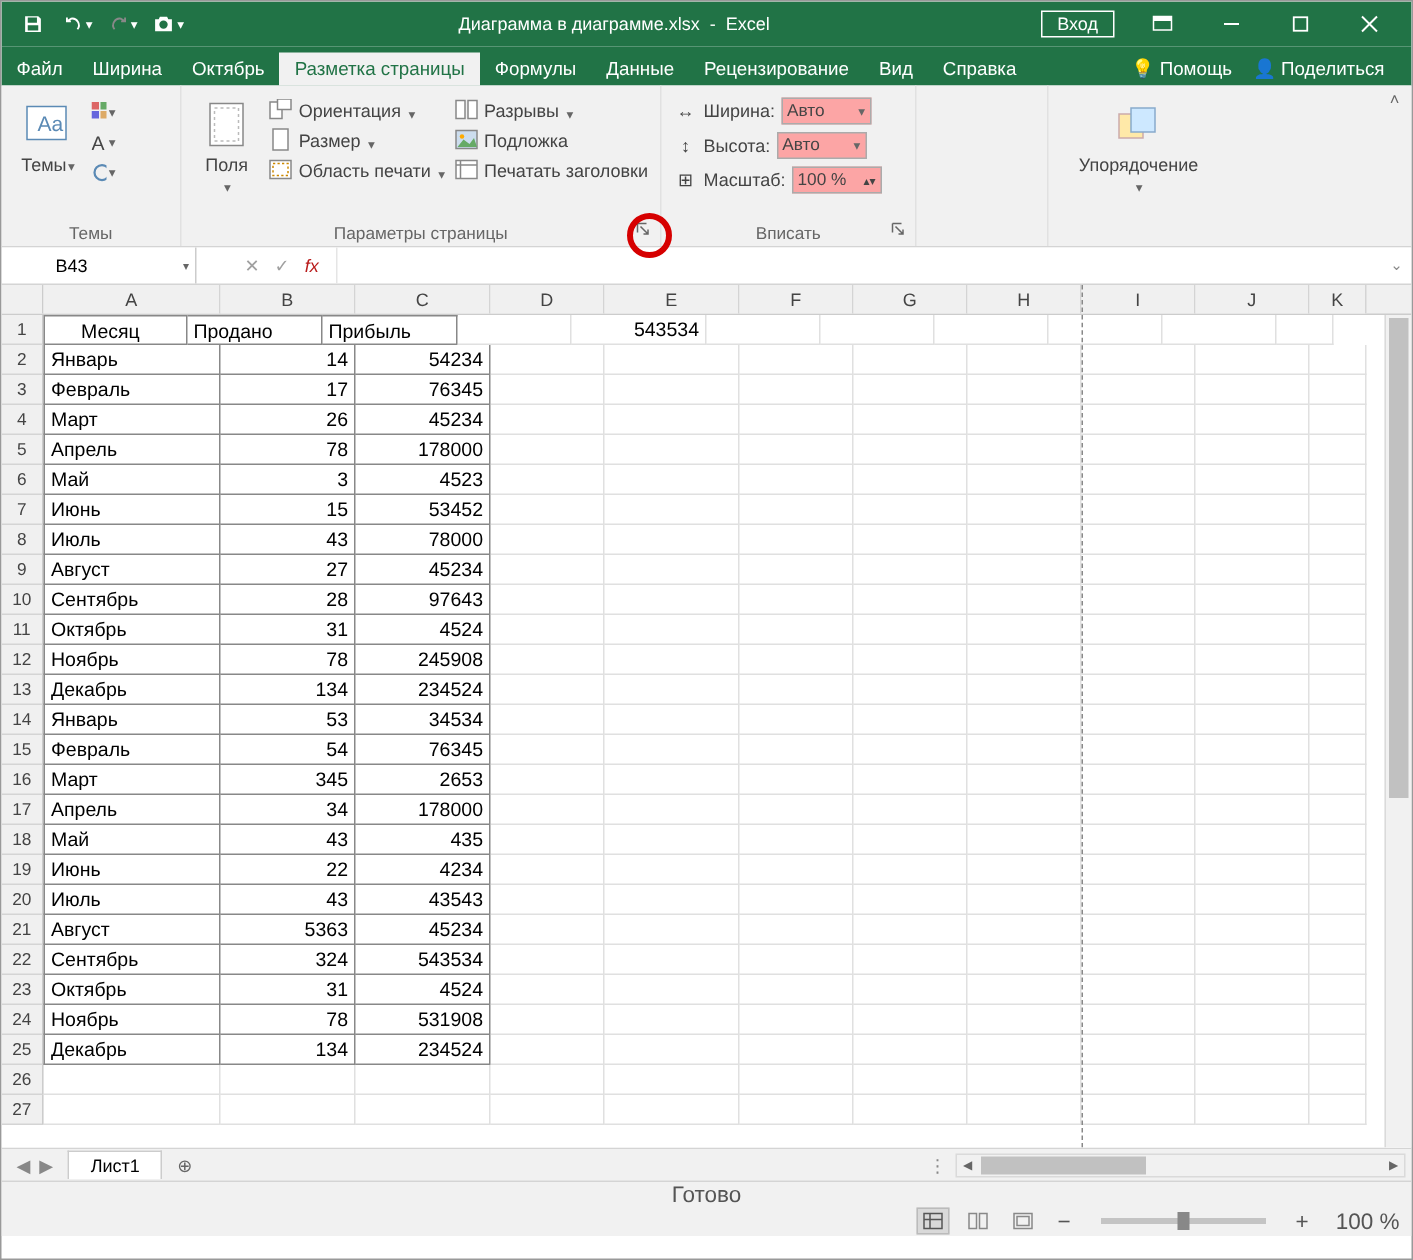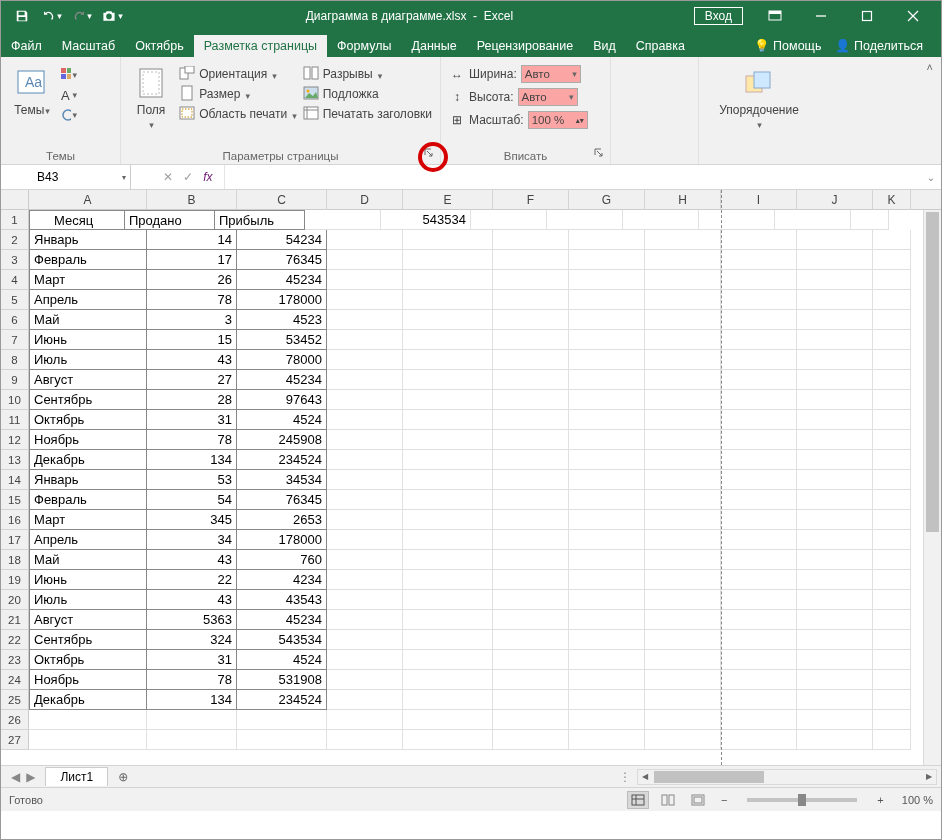--- a/index.html
+++ b/index.html
@@ -70,21 +70,21 @@
   .sheetnav { display:flex; gap:6px; padding: 0 10px; color:#888;}
   .sheet-tab { background: #fff; border: 1px solid #ccc; border-bottom: none; padding: 2px 14px; }
   .addsheet { width: 22px; height: 18px; display:flex; align-items:center; justify-content:center; color:#666; border:1px solid transparent; margin-left:4px;}
   .hscroll-holder { flex:1; display:flex; align-items:center; justify-content:flex-end; padding-right:4px;}
   .hsb { width: 300px; height: 16px; background: #f1f1f1; border: 1px solid #dadada; position: relative; }
   .hsb .thumb { position:absolute; left:16px; top:1px; bottom:1px; width:110px; background:#c1c1c1; }
   .hsb .ar { position:absolute; top:0; bottom:0; width:14px; display:flex;align-items:center;justify-content:center; font-size:8px; color:#666;}
   .hsb .ar.l{left:0;} .hsb .ar.r{right:0;}
 
   
-  .status { height: 24px; border-top: 1px solid #d4d4d4; background: #f1f1f1; display: flex; align-items: center; font-size: 11px; color: #555; padding: 0 8px; }
+  .status { height: 37px; border-top: 1px solid #d4d4d4; background: #f1f1f1; display: flex; align-items: center; font-size: 15px; color: #555; padding: 0 8px; flex-direction: column; }
   .status .views { margin-left: auto; display: flex; align-items: center; gap: 8px; }
   .view-btn { width: 22px; height: 18px; display:flex; align-items:center; justify-content:center; border:1px solid transparent; }
   .view-btn.active { background:#d9d9d9; border-color:#bbb; }
   .zoom-slider { width: 110px; height: 4px; background: #c4c4c4; position: relative; margin: 0 8px; }
   .zoom-slider .knob { position: absolute; left: 50%; top: -4px; width: 8px; height: 12px; background: #888; transform: translateX(-50%); }
 </style>
 </head>
 <body>
 
 <div class="titlebar">
@@ -137,21 +137,21 @@
     <span class="win-btn">
         <svg width="12" height="12">
           <path d="M1 1l10 10M11 1L1 11" stroke="#fff" stroke-width="1.3"></path>
         </svg>
       </span>
   </div>
 </div>
 
 <div class="menutabs">
   <div class="mtab">Файл</div>
-  <div class="mtab">Масштаб</div>
+  <div class="mtab">Ширина</div>
   <div class="mtab">Октябрь</div>
   <div class="mtab active">Разметка страницы</div>
   <div class="mtab">Формулы</div>
   <div class="mtab">Данные</div>
   <div class="mtab">Рецензирование</div>
   <div class="mtab">Вид</div>
   <div class="mtab">Справка</div>
   <div class="mtab-right">
     <span><span class="ic">💡</span><span>Помощь</span></span>
     <span><span class="ic">👤</span><span>Поделиться</span></span>
@@ -345,21 +345,21 @@
 
 <div class="fx-row">
   <div class="name-box">
     <span>B43</span>
       <span class="dd">▾</span>
   </div>
   <div style="width:20px"></div>
   <div class="fx-btns">
     <span>✕</span>
     <span>✓</span>
-    <span style="font-style:italic;color:#701a75">fx</span>
+    <span style="font-style:italic;color:#b91c1c">fx</span>
   </div>
   <div class="fx-area"></div>
   <div class="fx-expand">⌄</div>
 </div>
 
 <div class="grid-wrap">
   <div class="col-headers" id="colheaders">
     <div class="corner"></div>
   <div class="ch" style="width: 118px;">A</div>
       <div class="ch" style="width: 90px;">B</div>
@@ -609,21 +609,21 @@
         <div class="cell" style="width: 76px;"></div>
         <div class="cell" style="width: 76px;"></div>
         <div class="cell" style="width: 76px;"></div>
         <div class="cell" style="width: 76px;"></div>
         <div class="cell" style="width: 38px;"></div>
       </div>
       <div class="row">
         <div class="rh">18</div>
         <div class="cell tbl first" style="width: 118px;">Май</div>
         <div class="cell tbl num" style="width: 90px;">43</div>
-        <div class="cell tbl num" style="width: 90px;">760</div>
+        <div class="cell tbl num" style="width: 90px;">435</div>
         <div class="cell" style="width: 76px;"></div>
         <div class="cell" style="width: 90px;"></div>
         <div class="cell" style="width: 76px;"></div>
         <div class="cell" style="width: 76px;"></div>
         <div class="cell" style="width: 76px;"></div>
         <div class="cell" style="width: 76px;"></div>
         <div class="cell" style="width: 76px;"></div>
         <div class="cell" style="width: 38px;"></div>
       </div>
       <div class="row">

